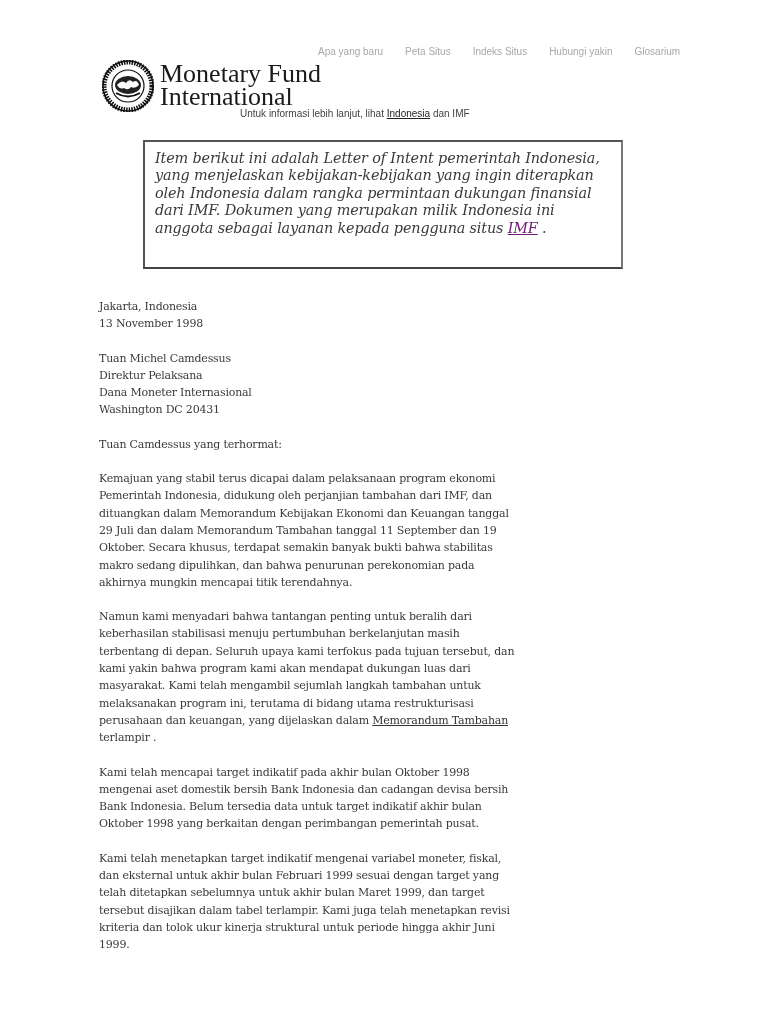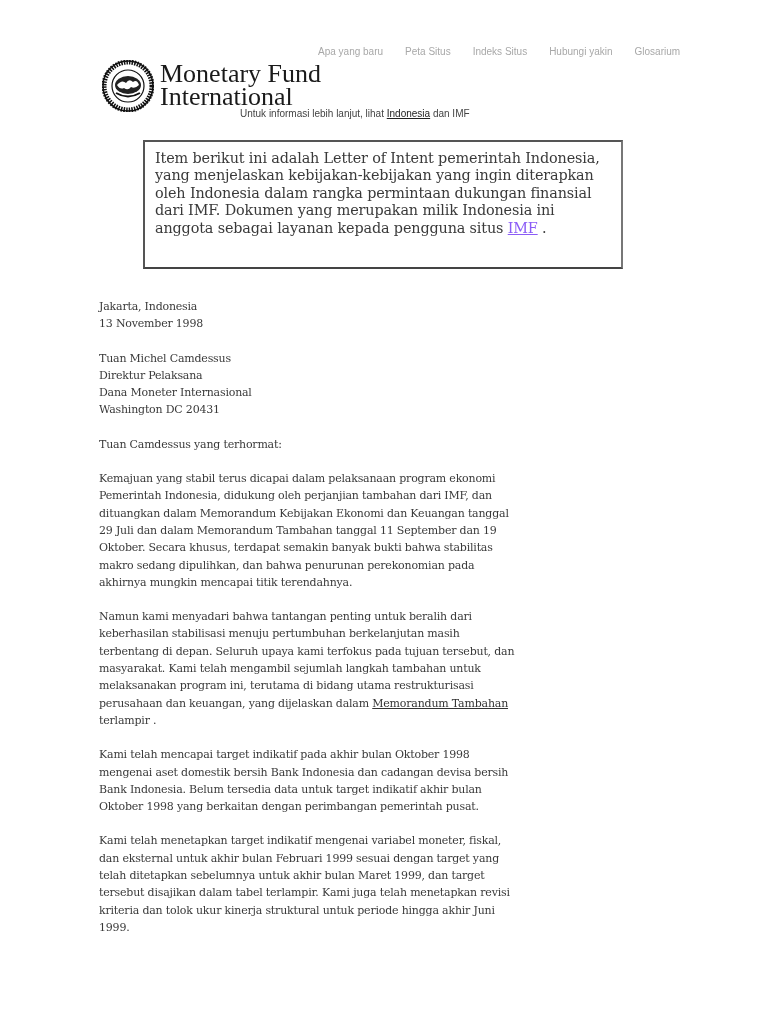--- a/index.html
+++ b/index.html
@@ -20,22 +20,23 @@
       position: absolute; top: 108px; left: 240px;
       font-family: "Liberation Sans", sans-serif; font-size: 10px; color: #444;
     }
     .moreinfo a { color: #222; text-decoration: underline; }
     .notice {
       position: absolute; top: 140px; left: 143px; width: 466px; height: 111px;
       border: 2px solid #555; border-right-color: #777; border-bottom-color: #444;
       padding: 8px 0 6px 10px;
       font-family: "DejaVu Serif", serif; font-size: 14.4px; line-height: 17.4px; color: #3a3a3a;
       letter-spacing: -0.15px;
+      font-style: italic;
     }
-    .notice a { color: #8b5cf6; text-decoration: underline; }
+    .notice a { color: #701a75; text-decoration: underline; }
     .doc {
       position: absolute; top: 298px; left: 99px; width: 580px;
       font-family: "DejaVu Serif", serif; font-size: 11px; line-height: 17.3px; color: #3a3a3a;
       letter-spacing: -0.2px;
     }
     .doc p { margin: 0 0 17px 0; }
     .doc a { color: #333; text-decoration: underline; }
     .line { display: block; white-space: nowrap; }
   </style>
 </head>
@@ -96,20 +97,21 @@
     <span class="line">dituangkan dalam Memorandum Kebijakan Ekonomi dan Keuangan tanggal</span>
     <span class="line">29 Juli dan dalam Memorandum Tambahan tanggal 11 September dan 19</span>
     <span class="line">Oktober. Secara khusus, terdapat semakin banyak bukti bahwa stabilitas</span>
     <span class="line">makro sedang dipulihkan, dan bahwa penurunan perekonomian pada</span>
     <span class="line">akhirnya mungkin mencapai titik terendahnya.</span>
   </p>
   <p>
     <span class="line">Namun kami menyadari bahwa tantangan penting untuk beralih dari</span>
     <span class="line">keberhasilan stabilisasi menuju pertumbuhan berkelanjutan masih</span>
     <span class="line">terbentang di depan. Seluruh upaya kami terfokus pada tujuan tersebut, dan</span>
+    <span class="line">kami yakin bahwa program kami akan mendapat dukungan luas dari</span>
     <span class="line">masyarakat. Kami telah mengambil sejumlah langkah tambahan untuk</span>
     <span class="line">melaksanakan program ini, terutama di bidang utama restrukturisasi</span>
     <span class="line"><span>perusahaan dan keuangan, yang dijelaskan dalam </span><a href="#">Memorandum Tambahan</a></span>
     <span class="line">terlampir .</span>
   </p>
   <p>
     <span class="line">Kami telah mencapai target indikatif pada akhir bulan Oktober 1998</span>
     <span class="line">mengenai aset domestik bersih Bank Indonesia dan cadangan devisa bersih</span>
     <span class="line">Bank Indonesia. Belum tersedia data untuk target indikatif akhir bulan</span>
     <span class="line">Oktober 1998 yang berkaitan dengan perimbangan pemerintah pusat.</span>

